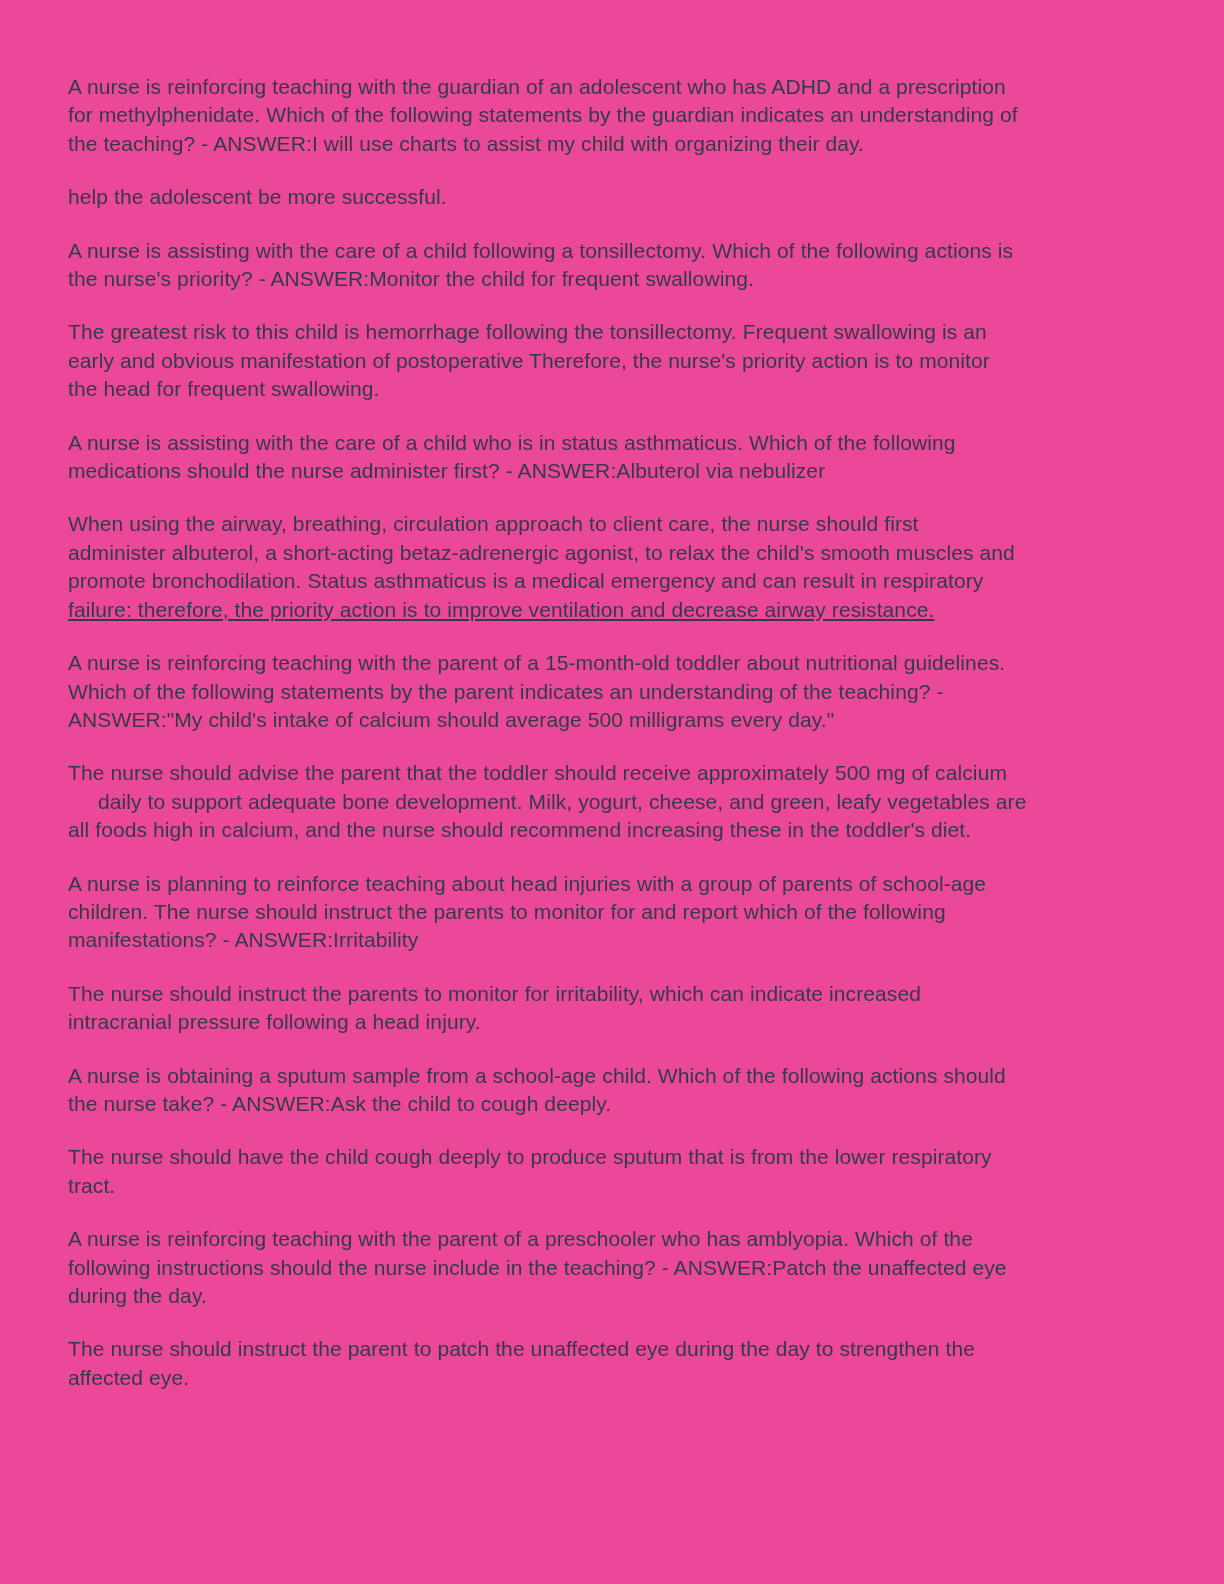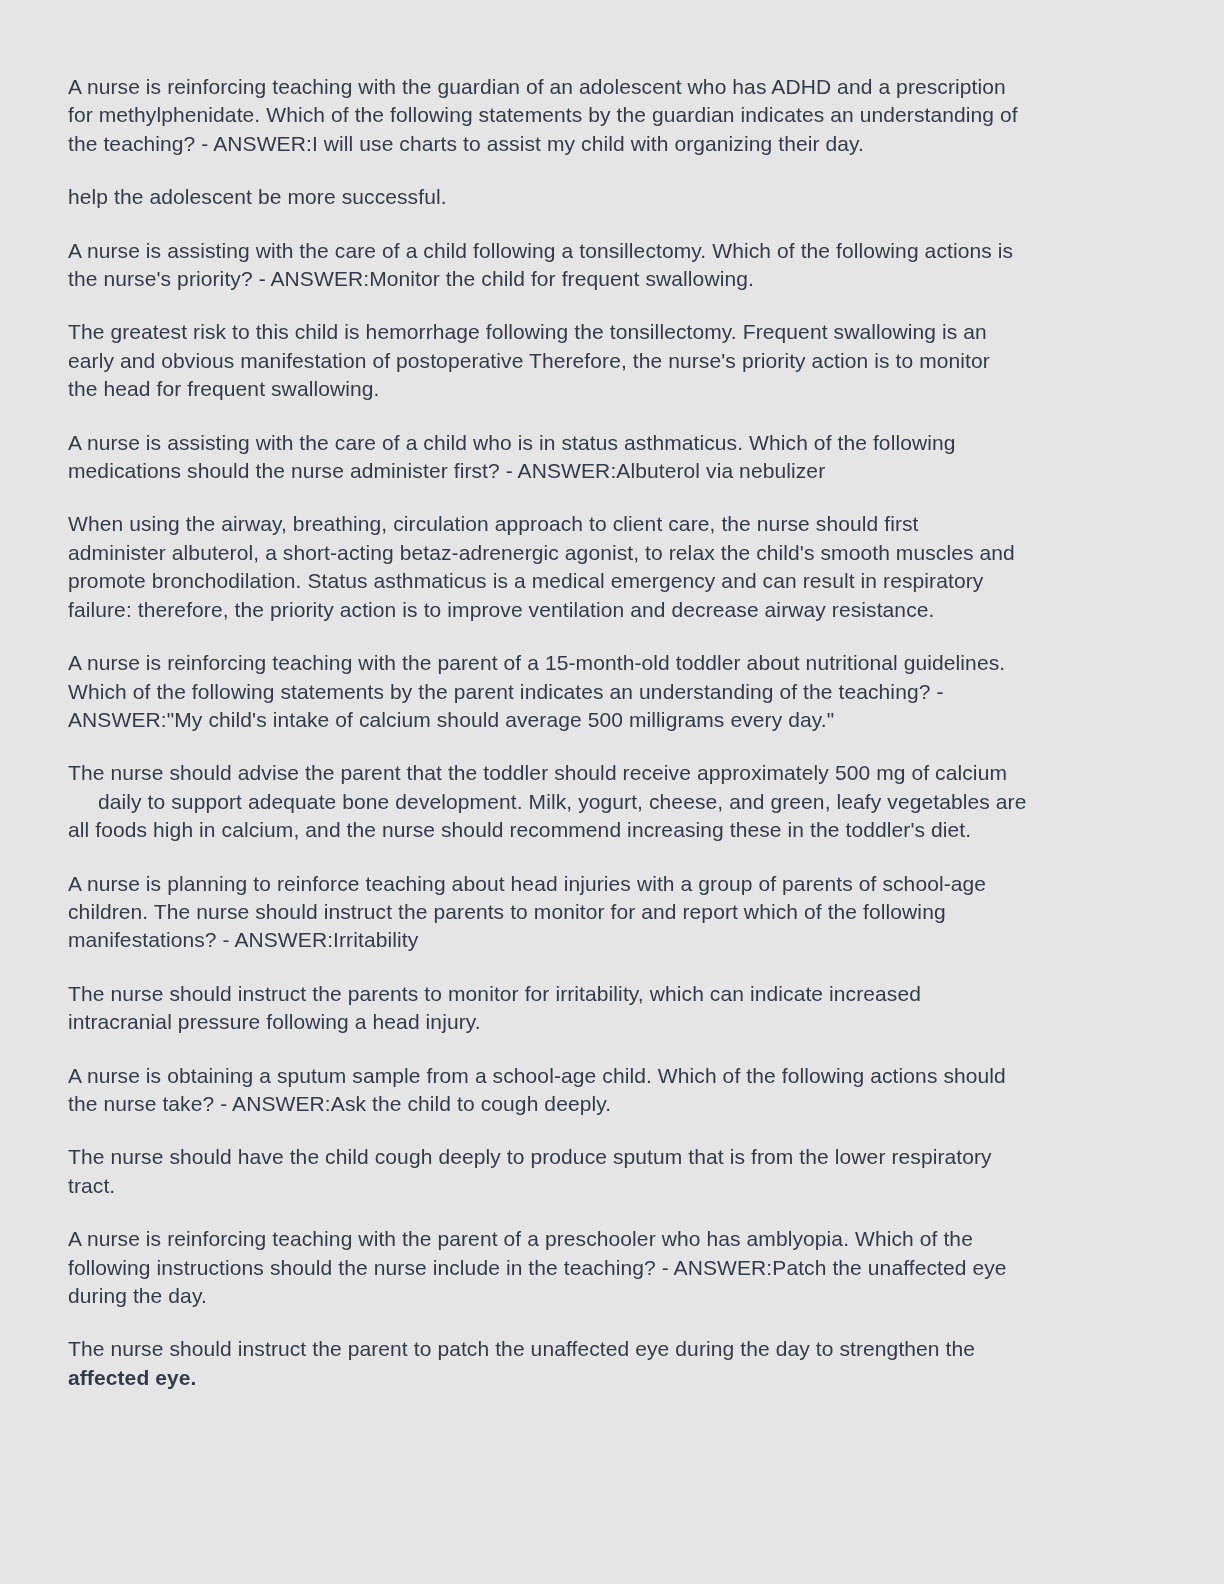--- a/index.html
+++ b/index.html
@@ -13,21 +13,21 @@
     font-family: "Liberation Sans", sans-serif;
     position: relative;
     overflow: hidden;
   }
   .doc-page {
     position: absolute;
     left: 0;
     top: 0;
     width: 1224px;
     height: 1584px;
-    background: #e5e5e5;
+    background: #ec4899;
   }
   .doc-body {
     position: absolute;
     left: 68px;
     top: 73px;
     width: 1100px;
   }
   .para {
     margin: 0 0 25px 0;
     padding: 0;
@@ -64,21 +64,21 @@
         <span class="line" style="color: rgb(50, 59, 73);">the head for frequent swallowing.</span>
       </p>
       <p class="para">
         <span class="line" style="color: rgb(50, 59, 73);">A nurse is assisting with the care of a child who is in status asthmaticus. Which of the following</span>
         <span class="line" style="color: rgb(50, 59, 73);">medications should the nurse administer first? - ANSWER:Albuterol via nebulizer</span>
       </p>
       <p class="para">
         <span class="line" style="color: rgb(50, 59, 73);">When using the airway, breathing, circulation approach to client care, the nurse should first</span>
         <span class="line" style="color: rgb(50, 59, 73);">administer albuterol, a short-acting betaz-adrenergic agonist, to relax the child's smooth muscles and</span>
         <span class="line" style="color: rgb(50, 59, 73);">promote bronchodilation. Status asthmaticus is a medical emergency and can result in respiratory</span>
-        <span class="line" style="color: rgb(50, 59, 73);">failure: therefore, the priority action is to improve ventilation and decrease airway resistance.</span>
+        <span class="line" style="color: rgb(50, 59, 73); text-decoration: underline;">failure: therefore, the priority action is to improve ventilation and decrease airway resistance.</span>
       </p>
       <p class="para">
         <span class="line" style="color: rgb(50, 59, 73);">A nurse is reinforcing teaching with the parent of a 15-month-old toddler about nutritional guidelines.</span>
         <span class="line" style="color: rgb(50, 59, 73);">Which of the following statements by the parent indicates an understanding of the teaching? -</span>
         <span class="line" style="color: rgb(50, 59, 73);">ANSWER:"My child's intake of calcium should average 500 milligrams every day."</span>
       </p>
       <p class="para">
         <span class="line" style="color: rgb(50, 59, 73);">The nurse should advise the parent that the toddler should receive approximately 500 mg of calcium</span>
         <span class="line" style="color: rgb(50, 59, 73); margin-left: 30px;">daily to support adequate bone development. Milk, yogurt, cheese, and green, leafy vegetables are</span>
         <span class="line" style="color: rgb(50, 59, 73);">all foods high in calcium, and the nurse should recommend increasing these in the toddler's diet.</span>
@@ -100,16 +100,16 @@
         <span class="line" style="color: rgb(50, 59, 73); margin-top: 16px;">The nurse should have the child cough deeply to produce sputum that is from the lower respiratory</span>
         <span class="line" style="color: rgb(50, 59, 73);">tract.</span>
       </p>
       <p class="para">
         <span class="line" style="color: rgb(50, 59, 73);">A nurse is reinforcing teaching with the parent of a preschooler who has amblyopia. Which of the</span>
         <span class="line" style="color: rgb(50, 59, 73);">following instructions should the nurse include in the teaching? - ANSWER:Patch the unaffected eye</span>
         <span class="line" style="color: rgb(50, 59, 73);">during the day.</span>
       </p>
       <p class="para">
         <span class="line" style="color: rgb(50, 59, 73);">The nurse should instruct the parent to patch the unaffected eye during the day to strengthen the</span>
-        <span class="line" style="color: rgb(50, 59, 73); font-weight: bold;">affected eye.</span>
+        <span class="line" style="color: rgb(50, 59, 73);">affected eye.</span>
       </p>
     </main>
 </div>
 
 </body></html>

